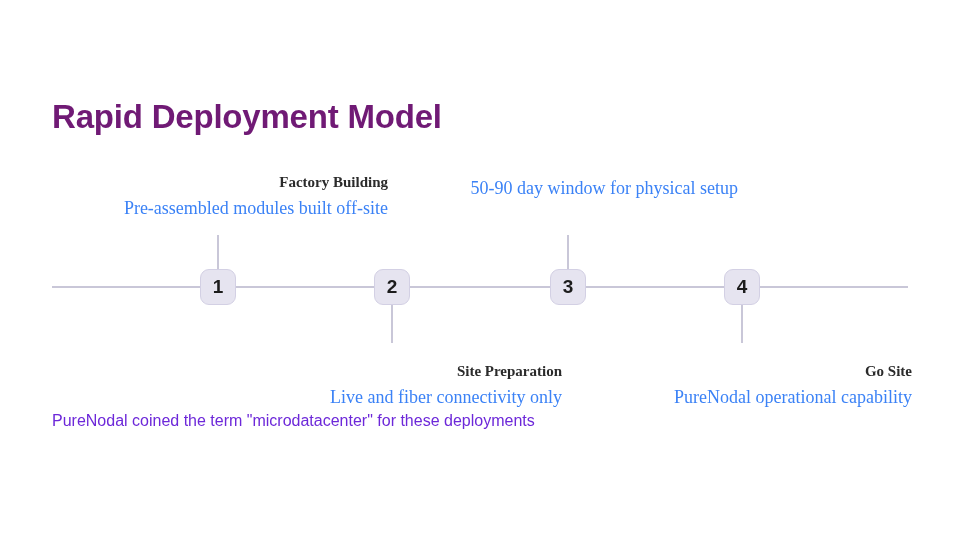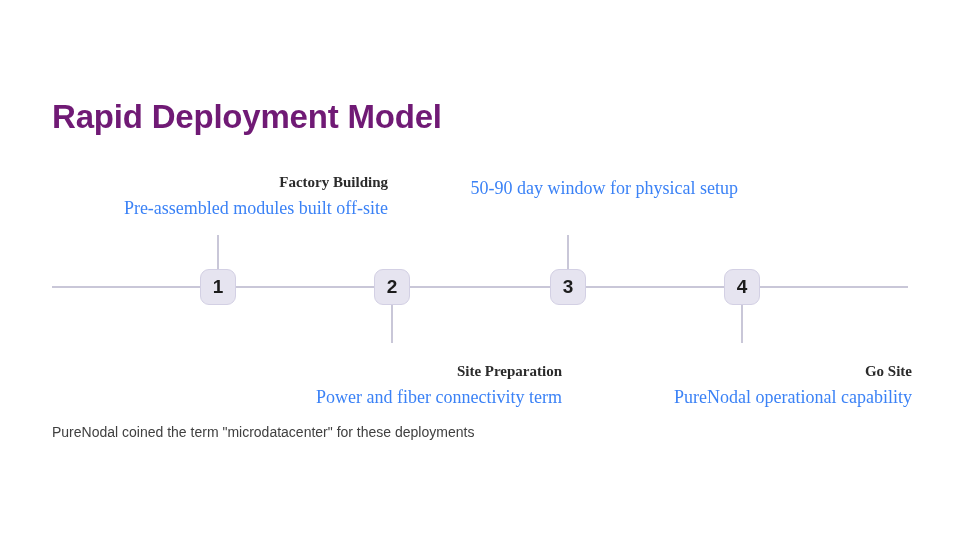--- a/index.html
+++ b/index.html
@@ -109,23 +109,23 @@
     color: #3b82f6;
     line-height: 18px;
     margin-top: 7px;
     white-space: nowrap;
   }
 
   
   #footnote {
     position: absolute;
     left: 52px;
-    top: 424px;
-    font-size: 14px;
-    color: #404040;
+    top: 412px;
+    font-size: 16px;
+    color: #6d28d9;
     white-space: nowrap;
   }
 </style>
 </head>
 <body>
 
 <div id="slide">
 
   <div id="page-title">Rapid Deployment Model</div>
 
@@ -138,21 +138,21 @@
         <div class="step-label label-above" style="left: 218px;">
           <div class="step-title">Factory Building</div>
           <div class="step-desc">Pre-assembled modules built off-site</div>
         </div>
       </div>
       <div class="timeline-step">
         <div class="step-stem stem-down" style="left: 392px;"></div>
         <div class="step-marker" style="left: 392px;">2</div>
         <div class="step-label label-below" style="left: 392px;">
           <div class="step-title">Site Preparation</div>
-          <div class="step-desc">Power and fiber connectivity term</div>
+          <div class="step-desc">Live and fiber connectivity only</div>
         </div>
       </div>
       <div class="timeline-step">
         <div class="step-stem stem-up" style="left: 568px;"></div>
         <div class="step-marker" style="left: 568px;">3</div>
         <div class="step-label label-above" style="left: 568px;">
           <div class="step-desc">50-90 day window for physical setup</div>
         </div>
       </div>
       <div class="timeline-step">

